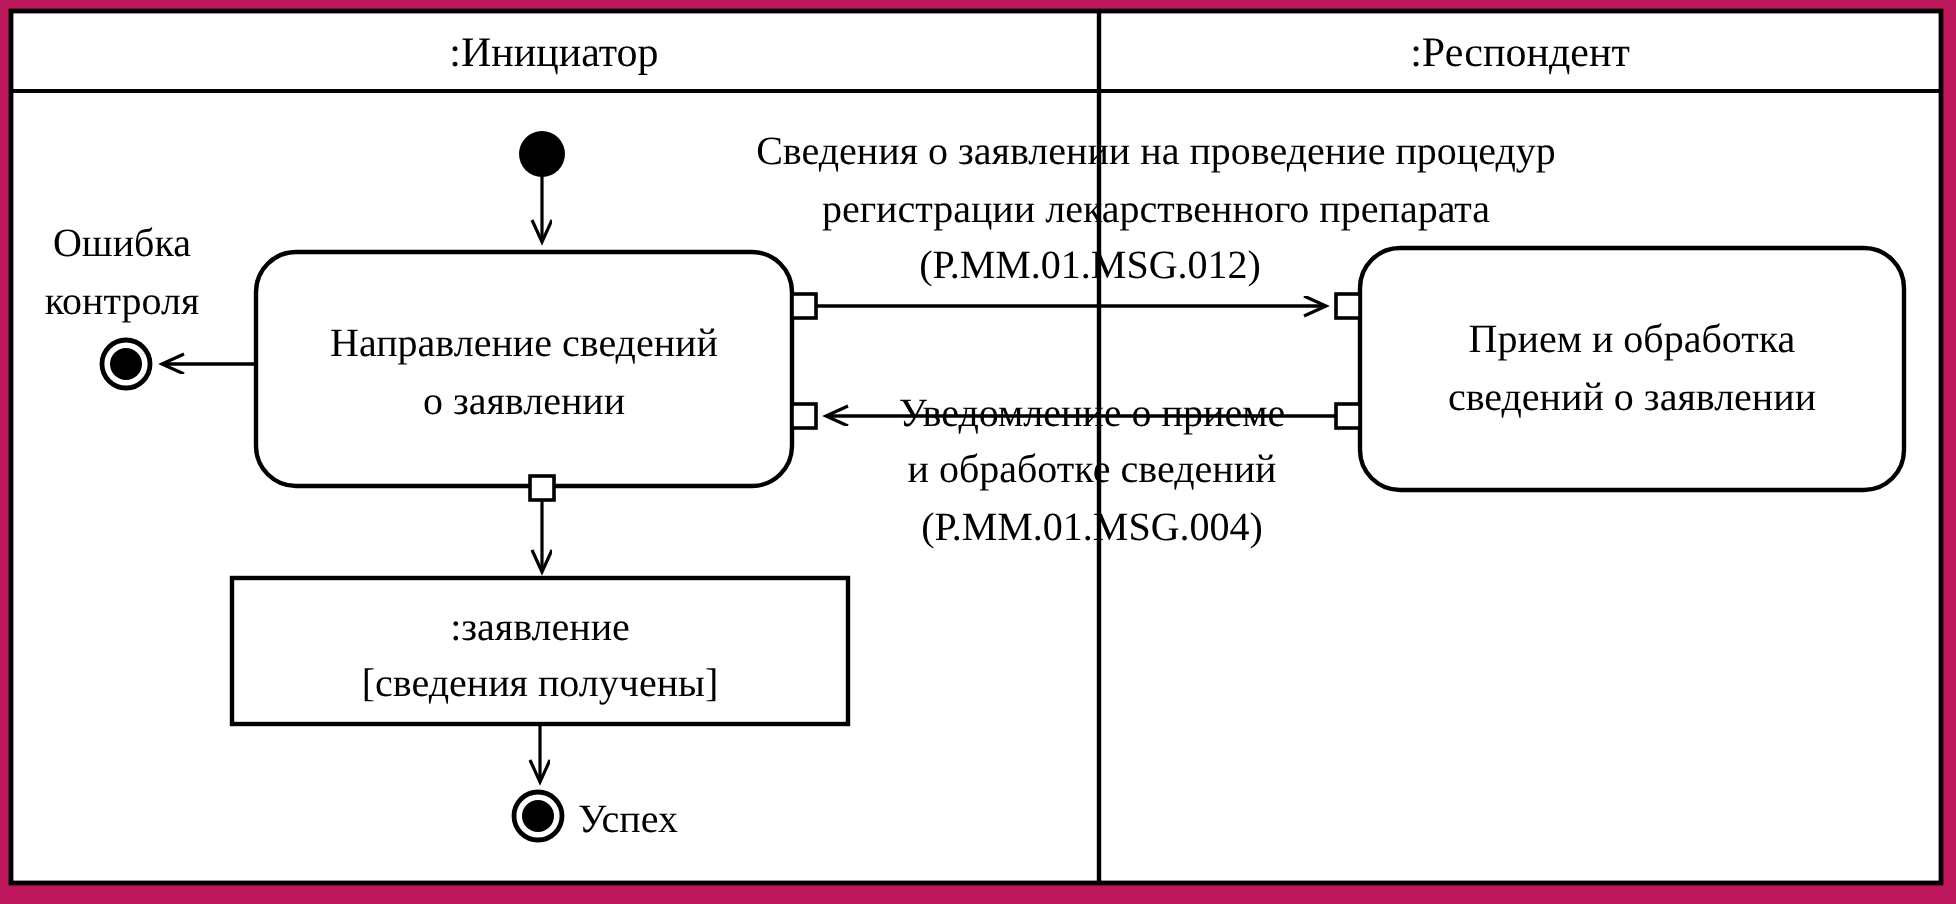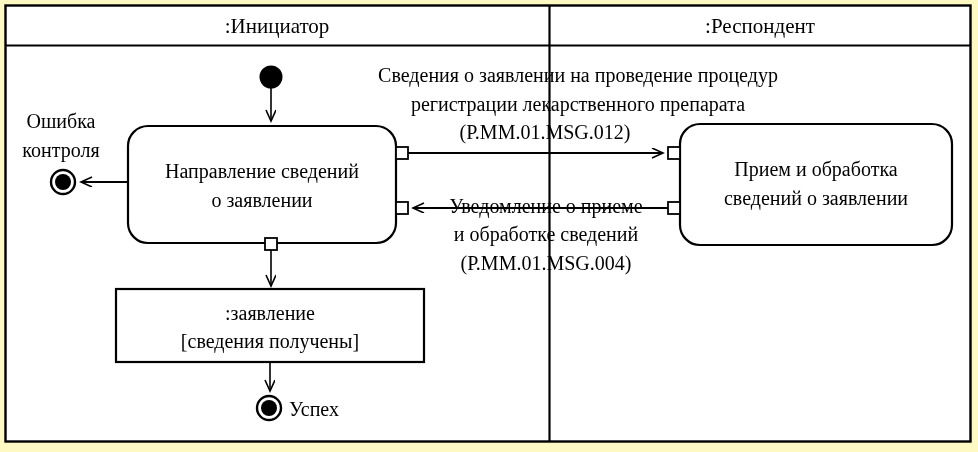--- a/index.html
+++ b/index.html
@@ -5,21 +5,21 @@
 <style>
   html, body {
     margin: 0;
     padding: 0;
     background: #ffffff;
   }
   #stage {
     position: relative;
     width: 978px;
     height: 452px;
-    background: #fef9c3;
+    background: #be185d;
     font-family: "Liberation Serif", "DejaVu Serif", serif;
     color: #000000;
     overflow: hidden;
   }
   #stage svg {
     position: absolute;
     left: 0;
     top: 0;
     width: 978px;
     height: 452px;

